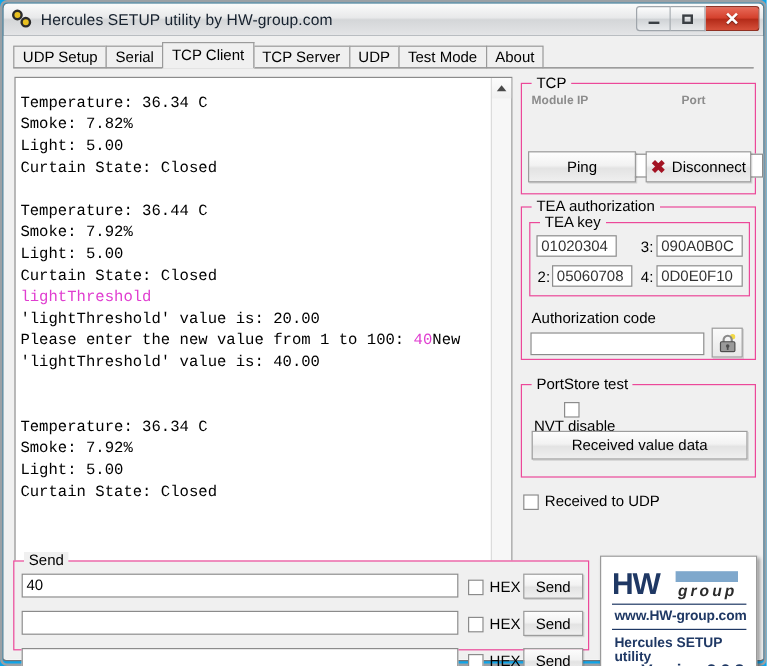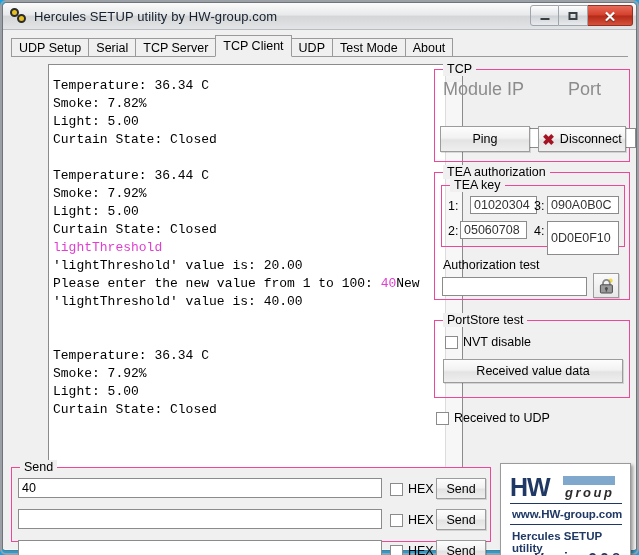--- a/index.html
+++ b/index.html
@@ -178,21 +178,20 @@
     z-index: 2;
   }
   .terminal-wrap {
     position: absolute;
     left: 9px; top: 34px;
     width: 415px; height: 454px;
     box-sizing: border-box;
     border: 1px solid #8b8b8b;
     background: #ffffff;
     display: flex;
-    margin-left: 36px;
   }
   .terminal {
     flex: 1;
     box-sizing: border-box;
     padding: 12px 0 0 4px;
     font-family: "Liberation Mono", "DejaVu Sans Mono", monospace;
     font-size: 13px;
     line-height: 18px;
     color: #000000;
     overflow: hidden;
@@ -257,22 +256,23 @@
     font-size: 12.5px;
     color: #000;
     background: #f0f0f0;
     padding: 0 4px;
     white-space: nowrap;
   }
 
   
   .fieldlabel {
     position: absolute;
-    font-size: 18px;
+    font-size: 10px;
     color: #8c8c8c;
+    font-weight: bold;
   }
   .smalllabel {
     position: absolute;
     font-size: 12.5px;
     color: #000;
   }
   .textbox {
     position: absolute;
     box-sizing: border-box;
     border: 1px solid #8b8b8b;
@@ -454,22 +454,22 @@
           <span class="close-x">✕</span>
         </span>
     </span>
   </div>
 
   <div class="client">
 
     <div class="tabstrip">
       <div class="tab">UDP Setup</div>
       <div class="tab">Serial</div>
+      <div class="tab active">TCP Client</div>
       <div class="tab">TCP Server</div>
-      <div class="tab active">TCP Client</div>
       <div class="tab">UDP</div>
       <div class="tab">Test Mode</div>
       <div class="tab">About</div>
       <div class="tab-filler"></div>
     </div>
 
     <div class="terminal-wrap">
       <div class="terminal" id="terminal"><div class="term-line">Temperature: 36.34 C</div><div class="term-line">Smoke: 7.82%</div><div class="term-line">Light: 5.00</div><div class="term-line">Curtain State: Closed</div><div class="term-line"></div><div class="term-line">Temperature: 36.44 C</div><div class="term-line">Smoke: 7.92%</div><div class="term-line">Light: 5.00</div><div class="term-line">Curtain State: Closed</div><div class="term-line" style="color: rgb(224, 62, 208);">lightThreshold</div><div class="term-line">'lightThreshold' value is: 20.00</div><div class="term-line"><span>Please enter the new value from 1 to 100: </span><span style="color: rgb(224, 62, 208);">40</span><span>New</span></div><div class="term-line">'lightThreshold' value is: 40.00</div><div class="term-line"></div><div class="term-line"></div><div class="term-line">Temperature: 36.34 C</div><div class="term-line">Smoke: 7.92%</div><div class="term-line">Light: 5.00</div><div class="term-line">Curtain State: Closed</div></div>
       <div class="vscroll">
         <div class="sb-arrow up">
@@ -500,45 +500,45 @@
         <span>Disconnect</span>
       </span>
     </div>
 
     <div class="group" style="left:431px; top:142px; width:196px; height:128px;">
       <span class="legend">TEA authorization</span>
 
       <div class="group" style="left:6px; top:12px; width:184px; height:62px;">
         <span class="legend">TEA key</span>
         <span class="smalllabel" style="left:6px; top:13px;">1:</span>
-        <span class="textbox" style="left:28px; top:10px; width:67px; height:18px;">01020304</span>
+        <span class="textbox" style="left:5px; top:10px; width:67px; height:18px;">01020304</span>
         <span class="smalllabel" style="left:6px; top:38px;">2:</span>
         <span class="textbox" style="left:18px; top:35px; width:67px; height:18px;">05060708</span>
         <span class="smalllabel" style="left:92px; top:13px;">3:</span>
         <span class="textbox" style="left:105px; top:10px; width:72px; height:18px;">090A0B0C</span>
         <span class="smalllabel" style="left:92px; top:38px;">4:</span>
-        <span class="textbox" style="left:105px; top:35px; width:72px; height:34px;">0D0E0F10</span>
+        <span class="textbox" style="left:105px; top:35px; width:72px; height:18px;">0D0E0F10</span>
       </div>
 
-      <span class="smalllabel" style="left:8px; top:85px;">Authorization test</span>
+      <span class="smalllabel" style="left:8px; top:85px;">Authorization code</span>
       <span class="textbox" style="left:7px; top:104px; width:145px; height:19px;"></span>
       <span class="lockbtn" style="left:158px; top:100px; width:26px; height:25px;">
         <svg width="15" height="16" viewBox="0 0 15 16">
           <circle cx="11.5" cy="2.6" r="2.2" fill="#f2d945"></circle>
           <path d="M4 7 V5.2 A3.4 3.4 0 0 1 10.8 5.2 V7" fill="none" stroke="#8a8a8a" stroke-width="1.8"></path>
           <rect x="1.4" y="6.8" width="12" height="8.2" rx="1" fill="#9a9a9a" stroke="#4d4d4d" stroke-width="1"></rect>
           <circle cx="7.4" cy="10.4" r="1.5" fill="#4d4d4d"></circle>
           <rect x="6.7" y="10.4" width="1.4" height="3.2" fill="#4d4d4d"></rect>
         </svg>
       </span>
     </div>
 
     <div class="group" style="left:431px; top:290px; width:196px; height:78px;">
       <span class="legend">PortStore test</span>
-      <span class="cbrow" style="left:10px; top:14px;">
+      <span class="cbrow" style="left:10px; top:14px;flex-direction:column;">
         <span class="cbox"></span>
         <span>NVT disable</span>
       </span>
       <span class="button" style="left:8px; top:38px; width:180px; height:24px;">
         <span>Received value data</span>
       </span>
     </div>
 
     <span class="cbrow" style="left:433px; top:381px;">
       <span class="cbox"></span>

